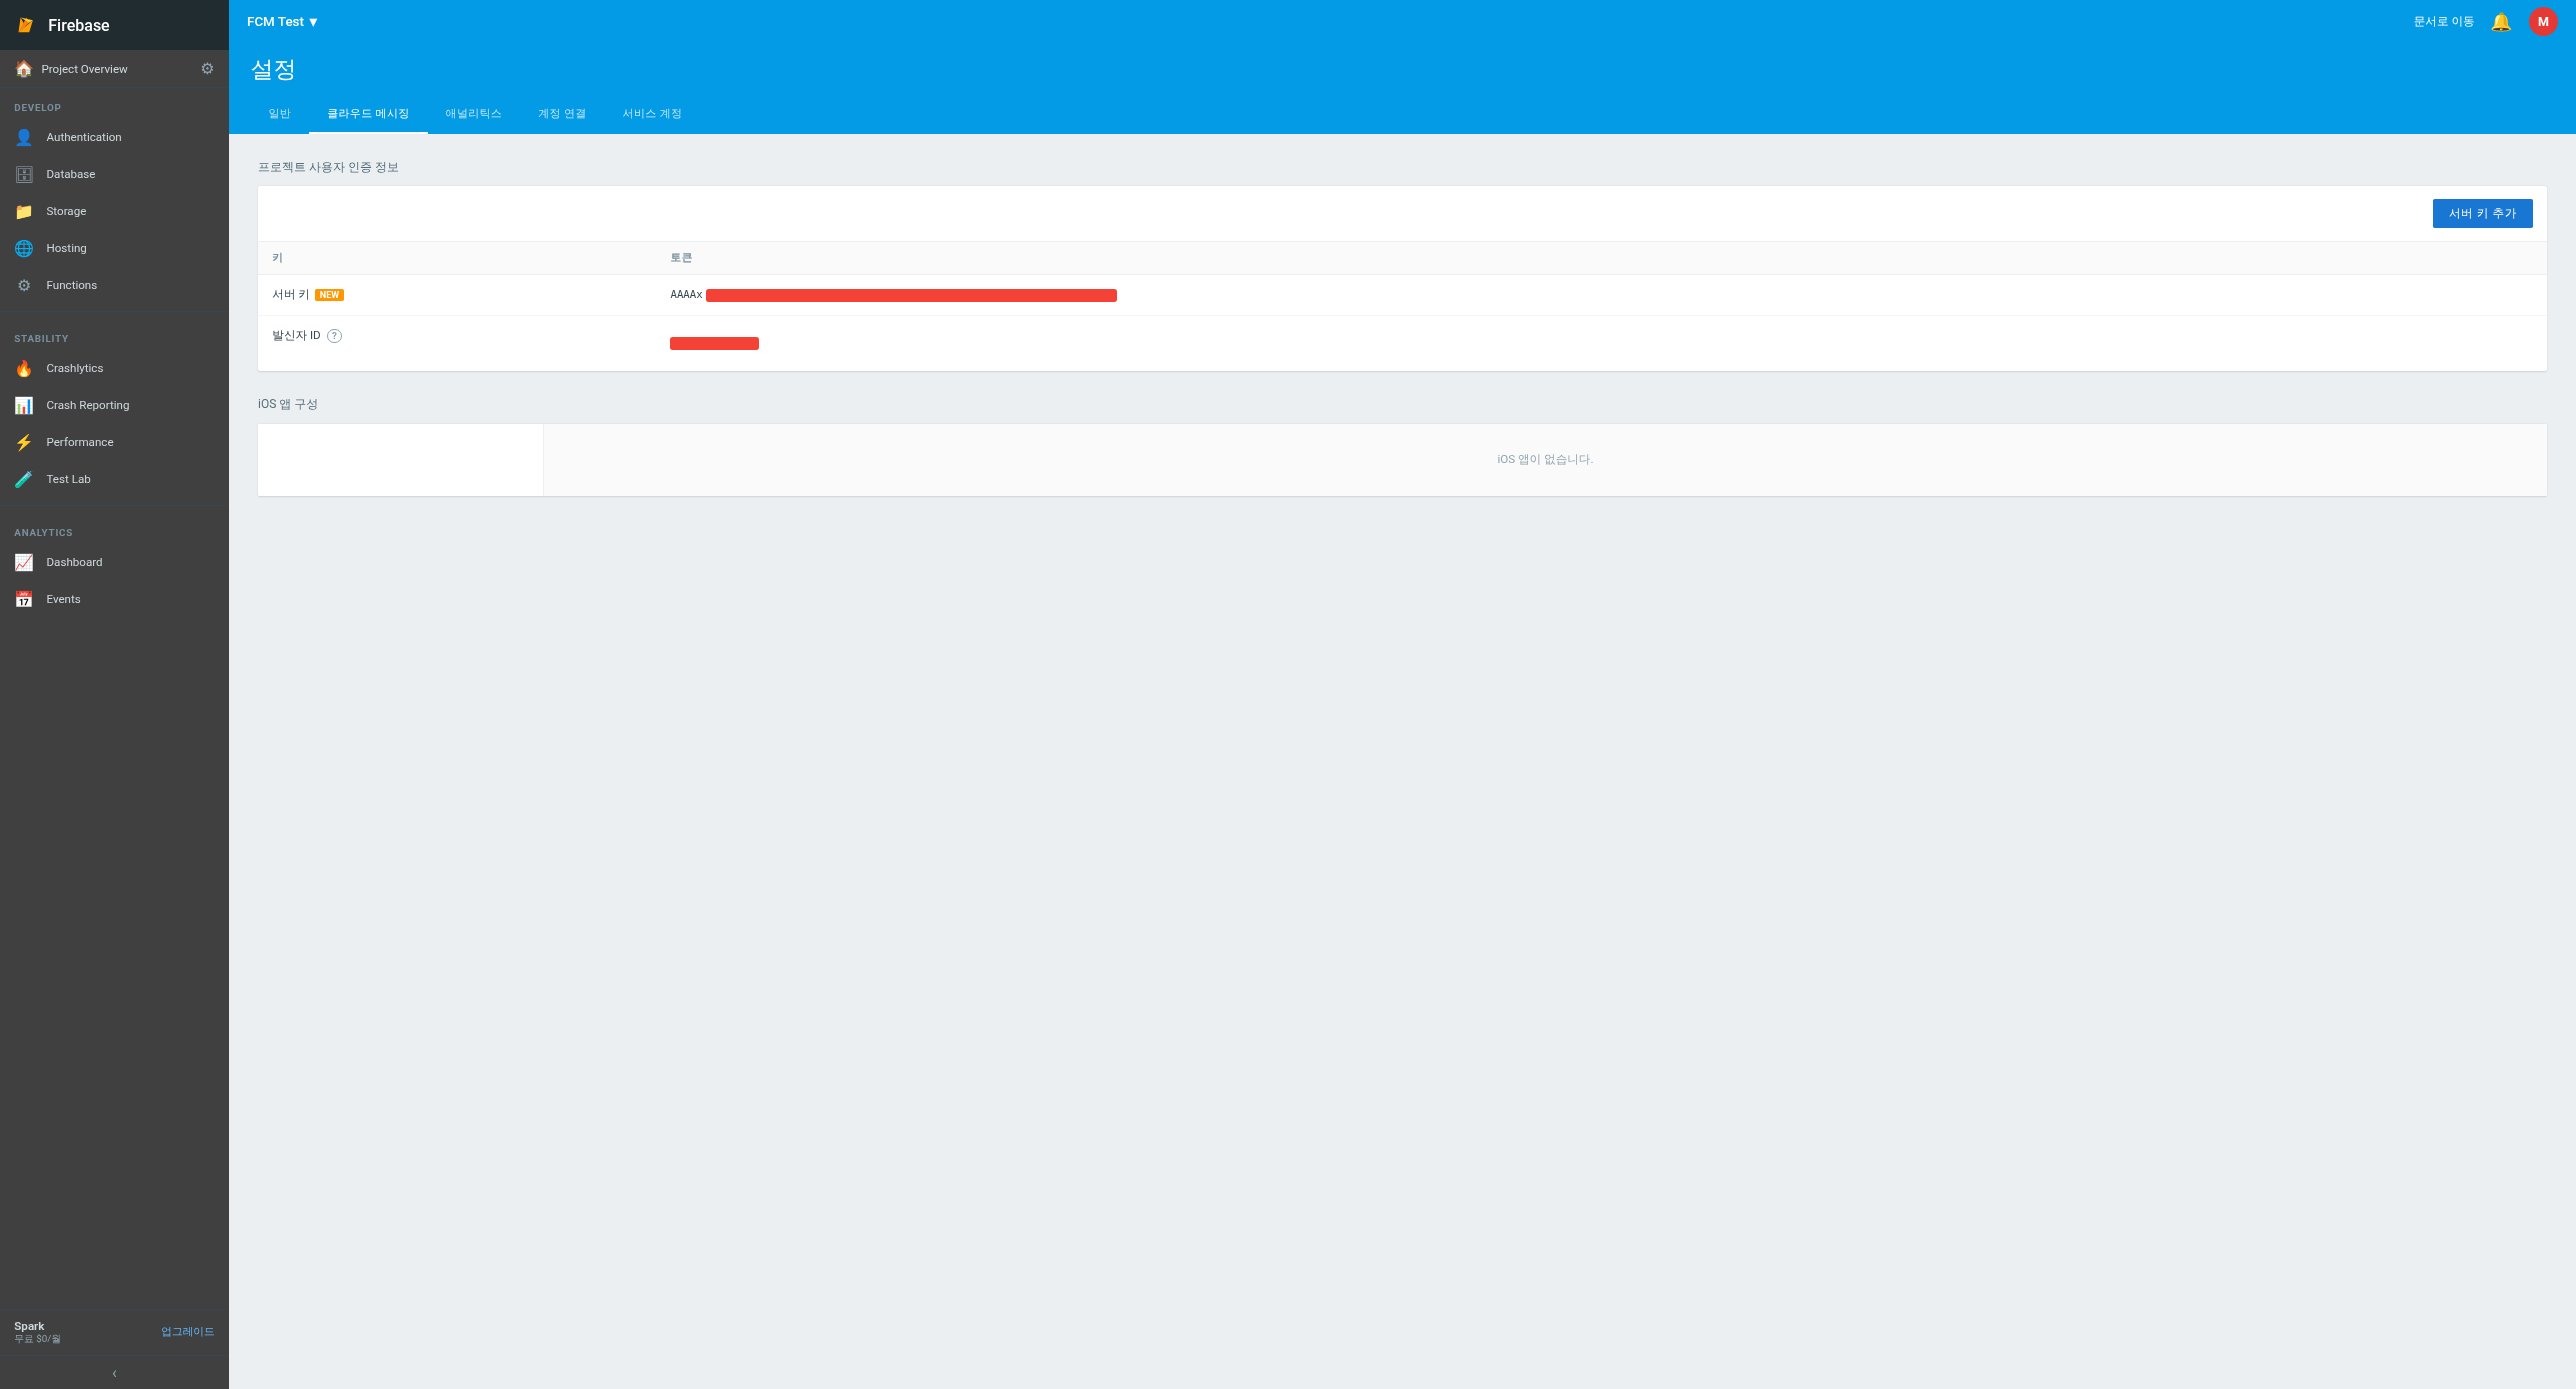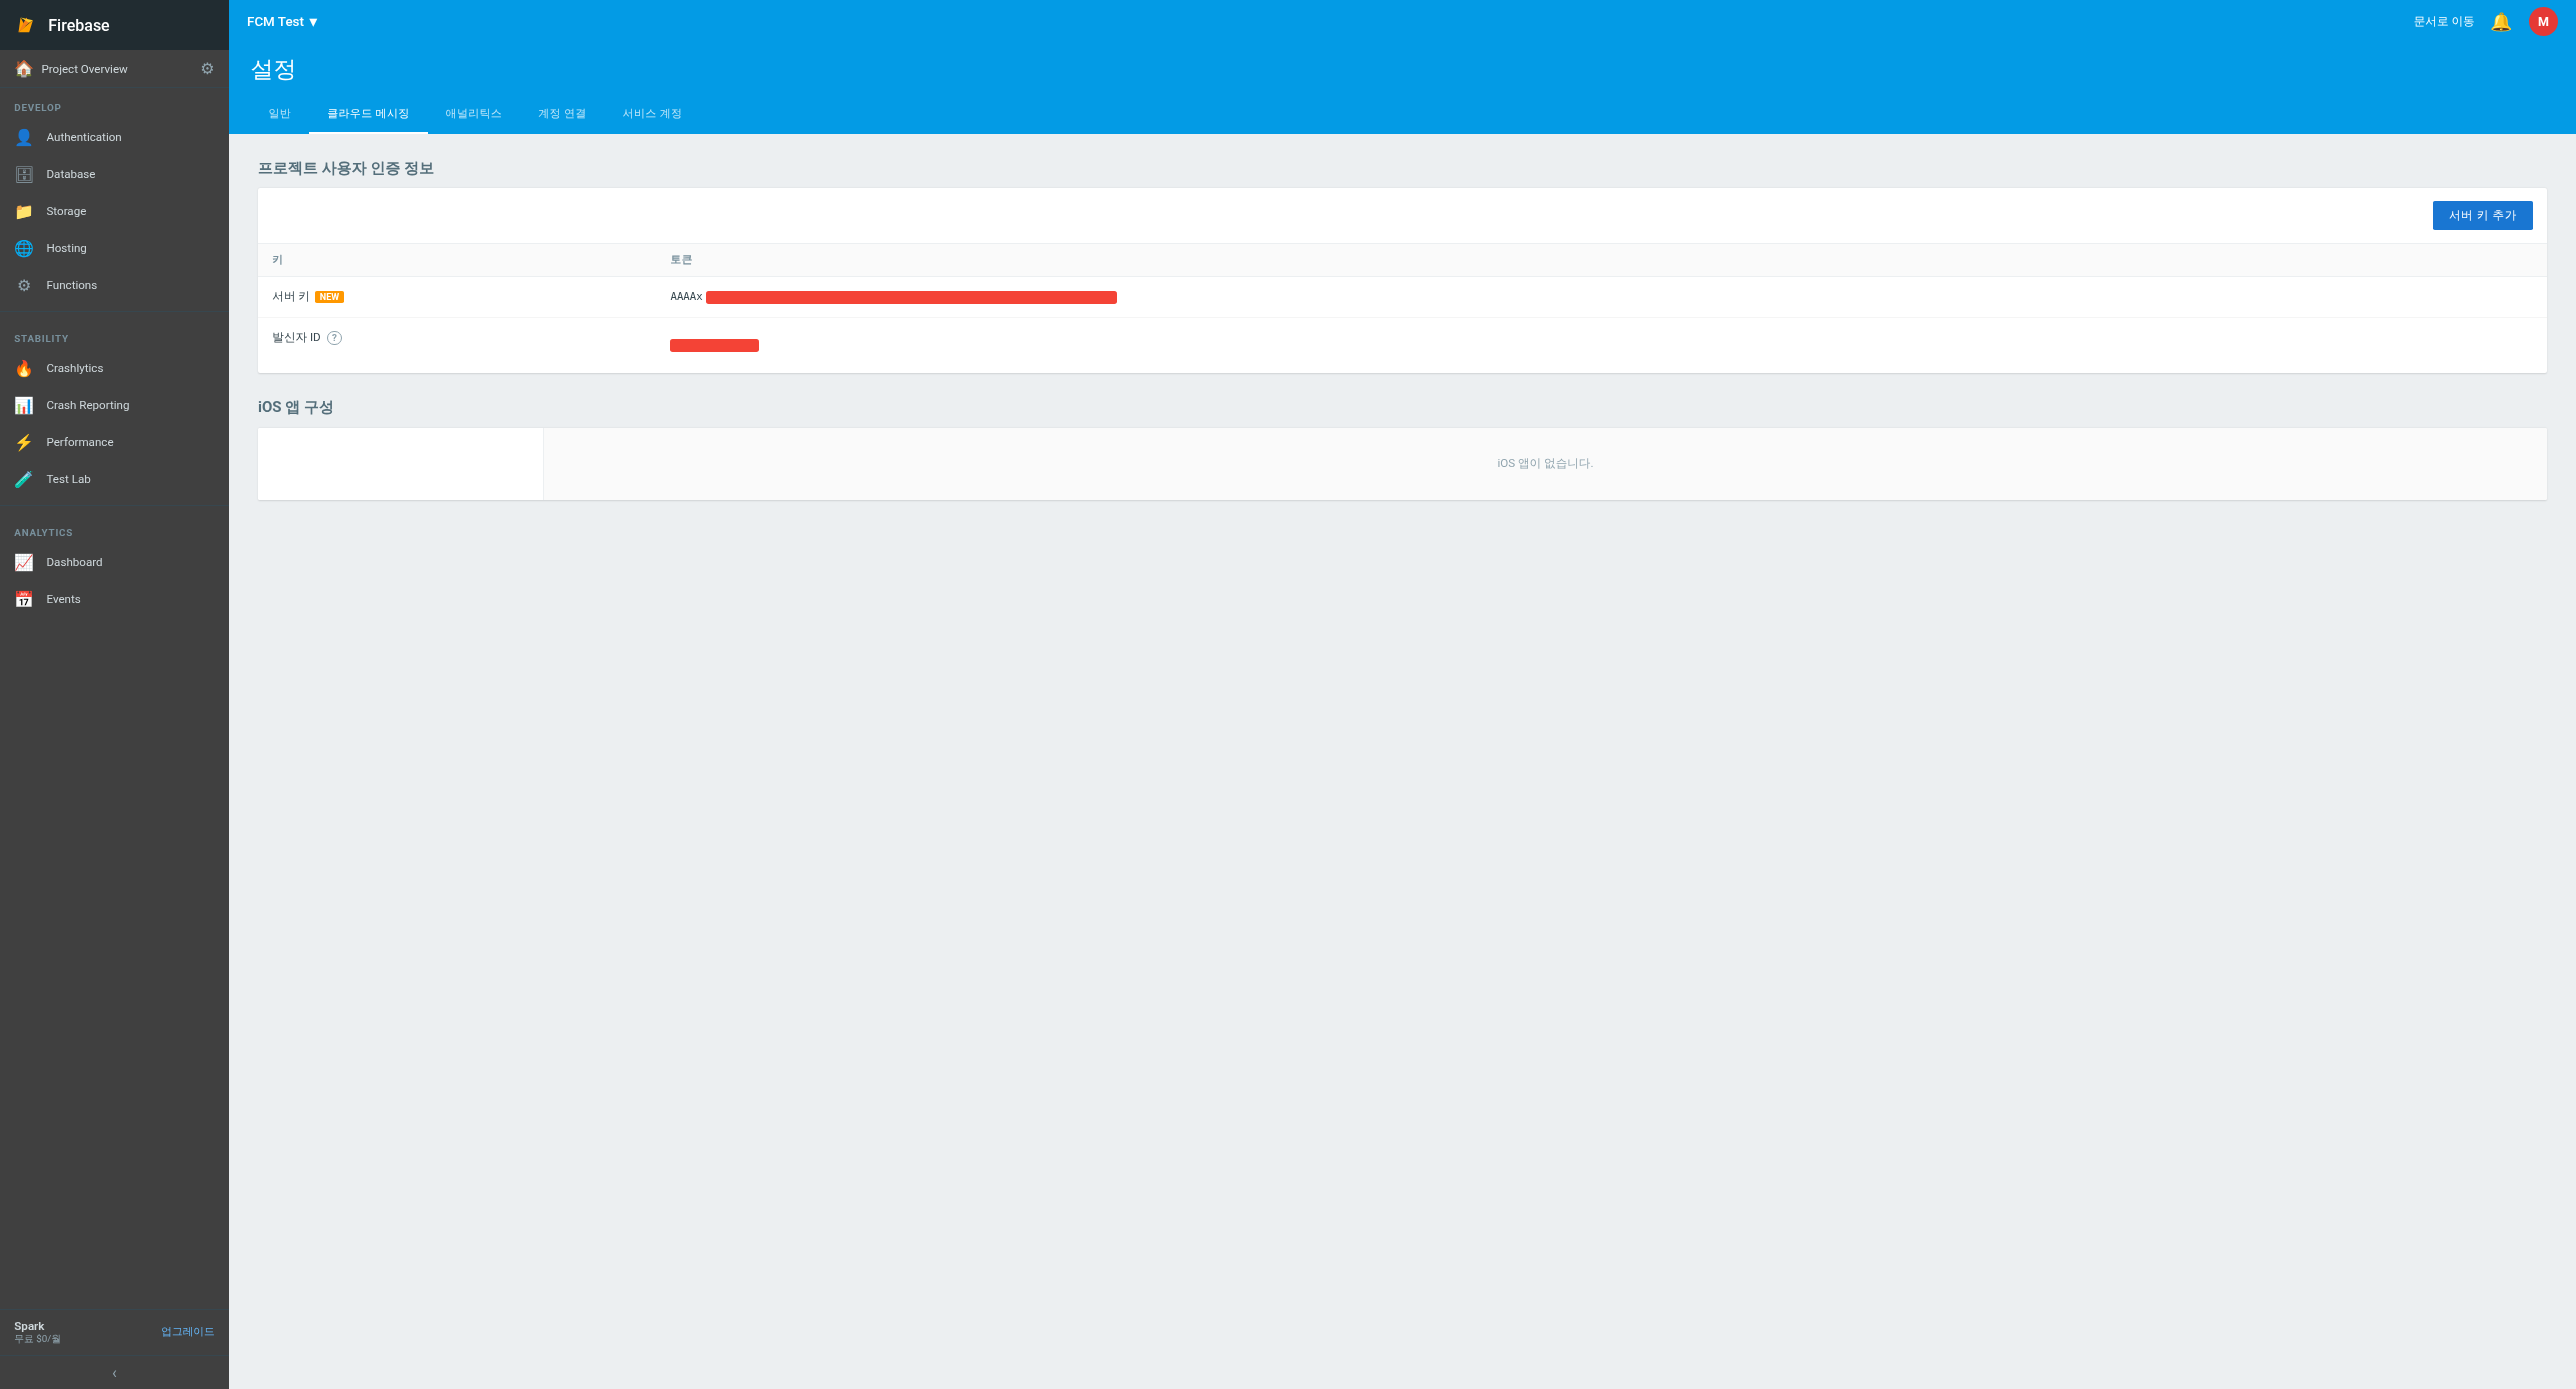--- a/index.html
+++ b/index.html
@@ -212,24 +212,23 @@
       flex: 1;
       overflow-y: auto;
       padding: 25px 29px;
       background: #eceff1;
       display: flex;
       flex-direction: column;
       gap: 25px;
     }
 
     .section-title {
-      font-size: 15px;
+      font-size: 12px;
       color: #546e7a;
       margin-bottom: 10.7px;
-      font-weight: bold;
     }
 
     .card {
       background: #fff;
       border-radius: 2px;
       box-shadow: 0 0.9px 1.8px rgba(0,0,0,0.12);
       overflow: hidden;
     }
 
     .card-toolbar {

